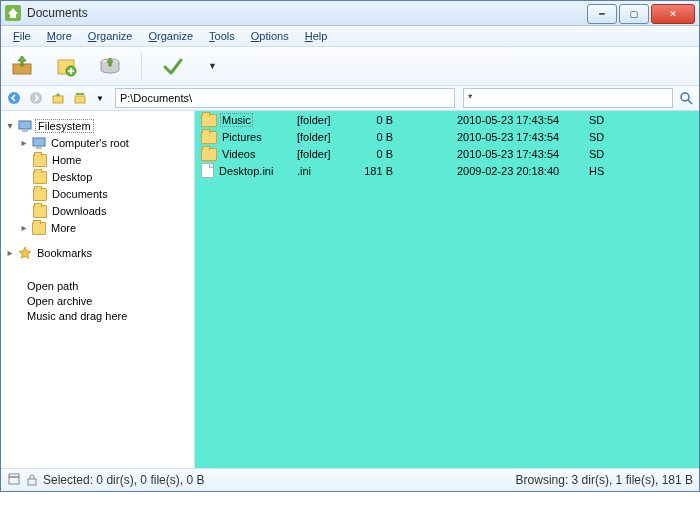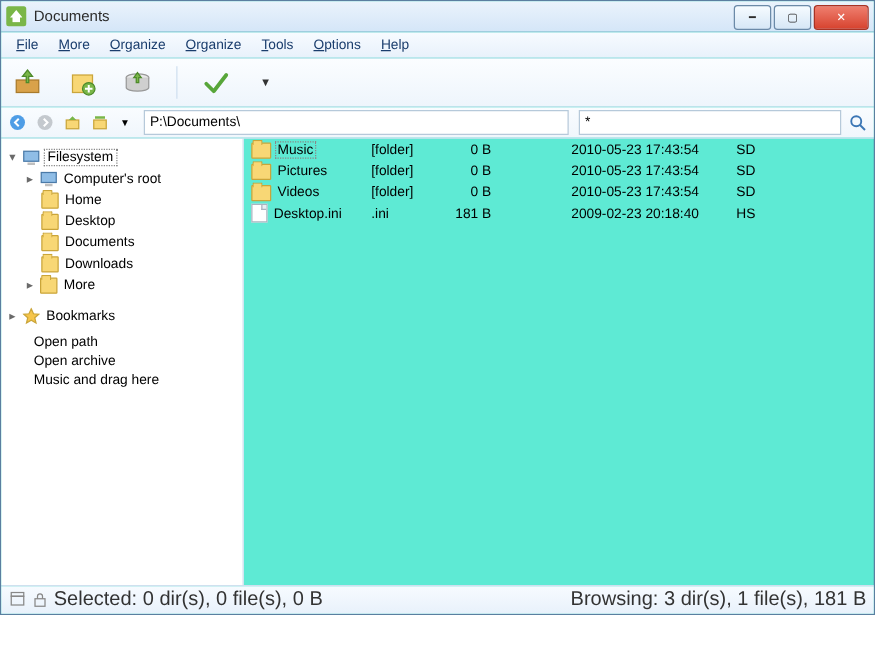--- a/index.html
+++ b/index.html
@@ -28,21 +28,21 @@
 .body{flex:1;display:flex;min-height:0}
 .sidebar{width:185px;border-right:1px solid #cfe0ef;background:#fff;padding:6px 4px;overflow:auto}
 .tree-item{display:flex;align-items:center;height:17px;gap:3px;white-space:nowrap}
 .tree-toggle{width:10px;text-align:center;color:#6a6a6a;font-size:10px}
 .tree-icon{width:14px;height:14px;display:inline-flex;align-items:center;justify-content:center}
 .tree-label{padding:0 2px}
 .tree-label.sel{border:1px dotted #888}
 .indent-1{padding-left:14px}
 .indent-2{padding-left:28px}
 .tree-space{height:8px}
-.sidebar .actions{padding-left:22px;margin-top:6px;line-height:15px}
+.sidebar .actions{padding-left:22px;margin-top:18px;line-height:15px}
 .fileview{flex:1;display:flex;flex-direction:column;min-width:0}
 .listheader{height:20px;background:linear-gradient(#fefefe,#f1f4f8);border-bottom:1px solid #d8dfe7;display:flex}
 .col{border-right:1px solid #e4e9ef;padding:3px 6px;box-sizing:border-box}
 .col-name{width:96px}
 .col-type{width:56px}
 .col-size{width:52px;text-align:right}
 .col-packed{width:52px;text-align:right}
 .col-date{width:132px}
 .col-attr{width:60px}
 .col-crc{flex:1}
@@ -51,21 +51,21 @@
 .cell{padding:0 6px;box-sizing:border-box}
 .cell-name{width:96px;display:flex;align-items:center;gap:3px}
 .cell-name .fname{border:1px dotted transparent;padding:0 1px}
 .row.first .fname{border-color:#888}
 .cell-type{width:56px}
 .cell-size{width:52px;text-align:right}
 .cell-packed{width:52px;text-align:right}
 .cell-date{width:132px}
 .cell-attr{width:60px}
 .cell-crc{flex:1}
-.statusbar{height:22px;background:linear-gradient(#f7fbff,#e8f1fb);border-top:1px solid #cfe0ef;display:flex;align-items:center;padding:0 6px;font-size:16px;color:#333}
+.statusbar{height:22px;background:linear-gradient(#f7fbff,#e8f1fb);border-top:1px solid #cfe0ef;display:flex;align-items:center;padding:0 6px;font-size:12px;color:#333}
 .statusbar .st-icon{width:14px;height:14px;margin-right:4px}
 .statusbar .st-left{flex:1;display:flex;align-items:center}
 .folder-icon{width:14px;height:11px;background:#f8d775;border:1px solid #caa53a;border-radius:1px;position:relative;top:1px}
 .folder-icon::before{content:"";position:absolute;top:-3px;left:0;width:6px;height:3px;background:#f8d775;border:1px solid #caa53a;border-bottom:none;border-radius:1px 1px 0 0}
 .file-icon{width:11px;height:13px;background:#fff;border:1px solid #aab4bf;position:relative;top:0}
 .file-icon::after{content:"";position:absolute;top:0;right:0;width:3px;height:3px;background:#e8edf2;border-left:1px solid #aab4bf;border-bottom:1px solid #aab4bf}
 </style>
 </head>
 <body>
 

